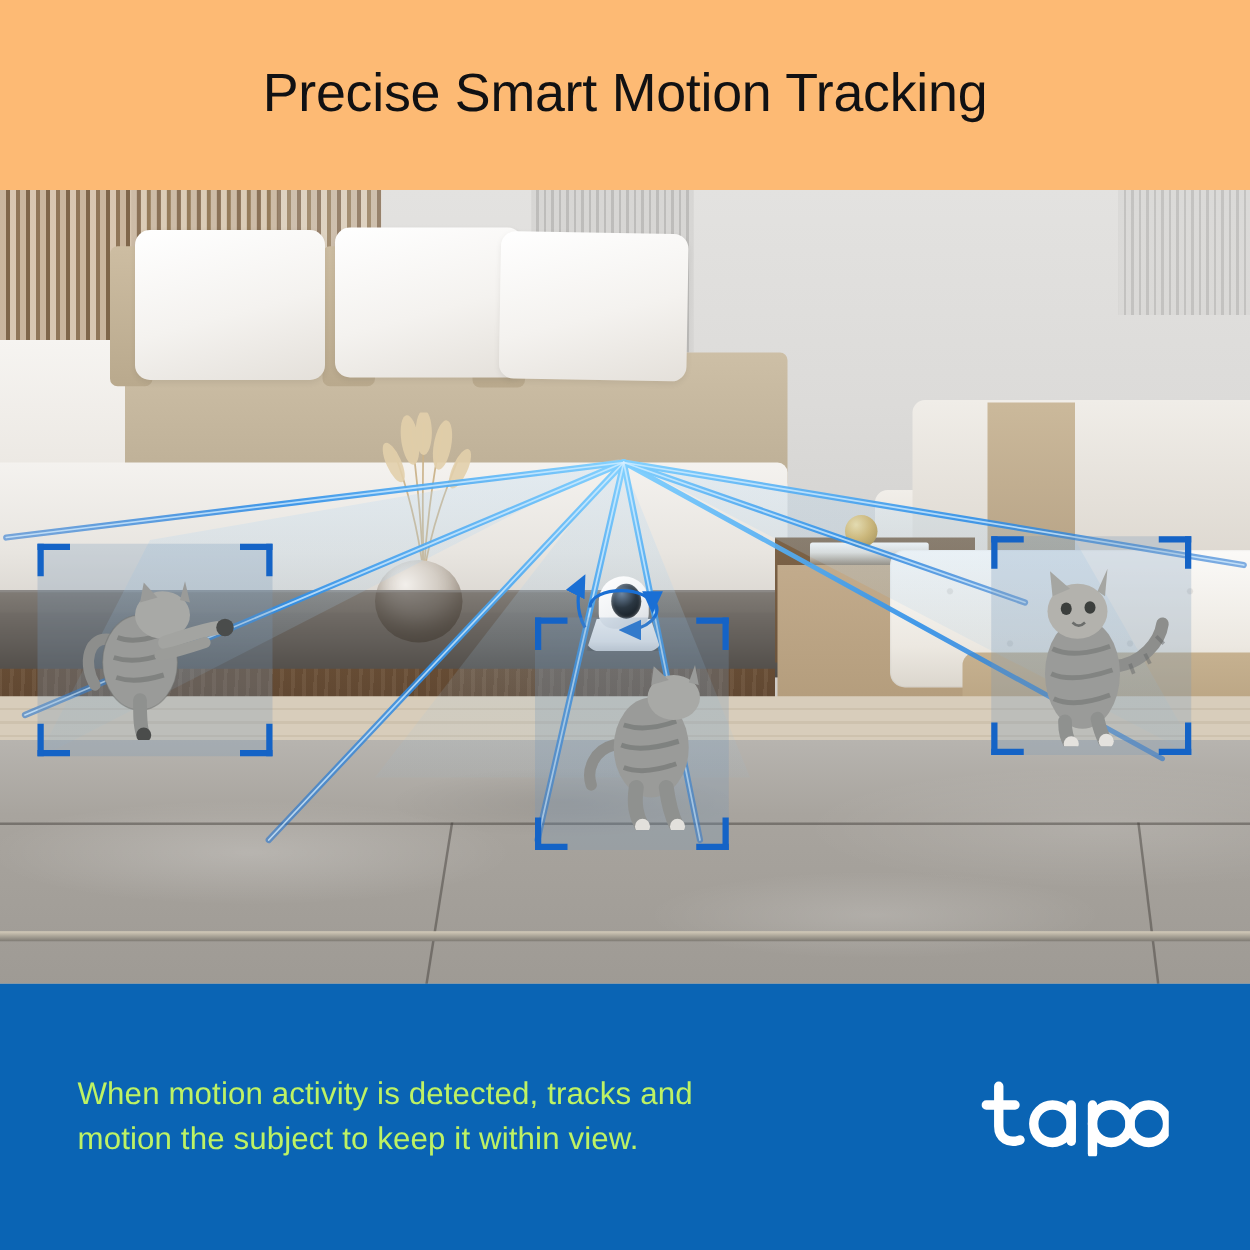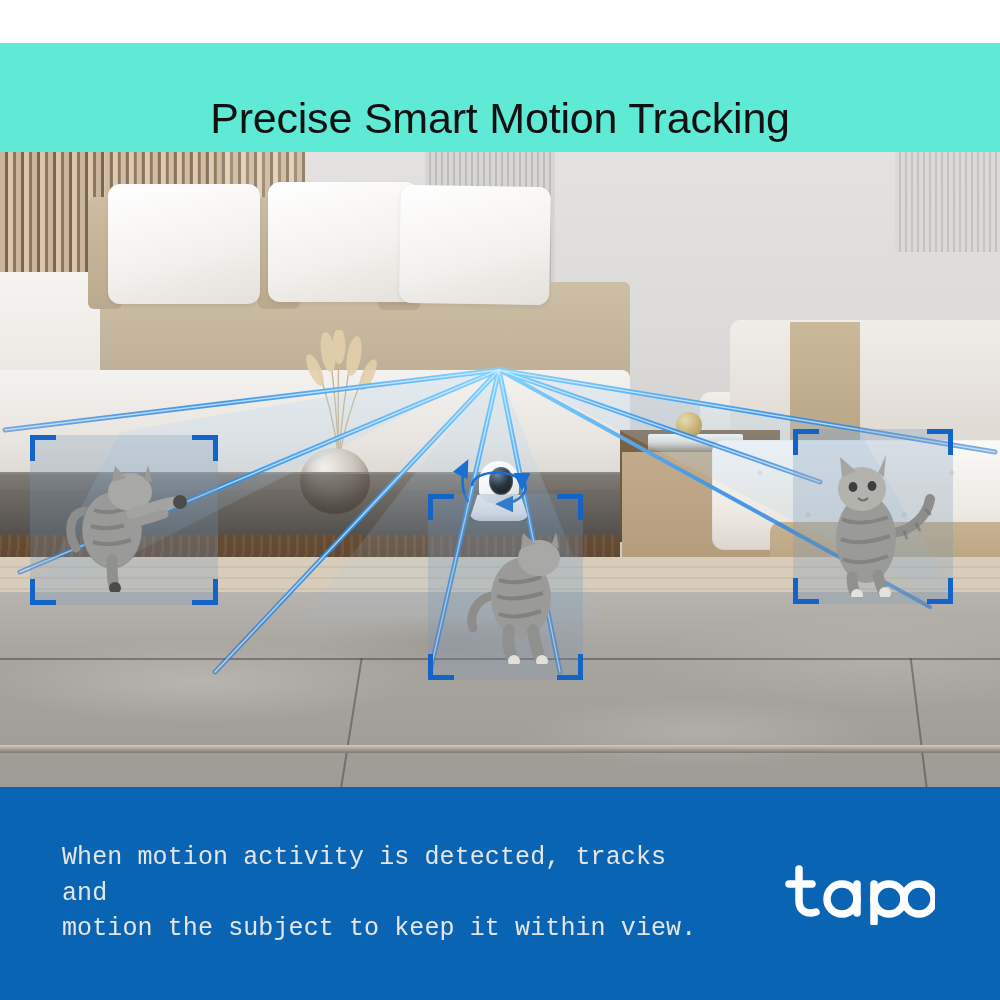--- a/index.html
+++ b/index.html
@@ -9,22 +9,22 @@
     background: #ffffff;
     font-family: "Liberation Sans", sans-serif;
     overflow: hidden;
   }
 
   .page { position: relative; width: 1000px; height: 1000px; background: #fff; }
 
   
   .header {
     position: absolute; left: 0; top: 0; width: 1000px; height: 152px;
-    background: #5eead4;
-    display: flex; align-items: center; justify-content: center; margin-top: 43px;
+    background: #fdba74;
+    display: flex; align-items: center; justify-content: center;
   }
   .header-title {
     font-size: 43px; font-weight: 400; color: #111113;
     letter-spacing: -0.2px; line-height: 1.1; text-align: center;
     white-space: nowrap;
   }
 
   
   .scene {
     position: absolute; left: 0; top: 152px; width: 1000px; height: 635px;
@@ -271,22 +271,22 @@
   .cat { position: absolute; }
 
   
   .footer {
     position: absolute; left: 0; top: 787px; width: 1000px; height: 213px;
     background: #0a64b4;
     display: flex; align-items: center; justify-content: space-between;
     padding: 0 55px 0 62px;
   }
   .footer-caption {
-    font-size: 25px; font-weight: 300; line-height: 1.42; color: #e5e5e5;
-    max-width: 640px; letter-spacing: .1px; font-family: Liberation Mono, monospace;
+    font-size: 25px; font-weight: 300; line-height: 1.42; color: #bef264;
+    max-width: 640px; letter-spacing: .1px;
   }
   .footer-caption .ln { display: block; }
   .tapo-logo { width: 150px; height: 62px; margin-right: 10px; }
 </style>
 </head>
 <body>
 
 <div class="page">
 
   <div class="header">

